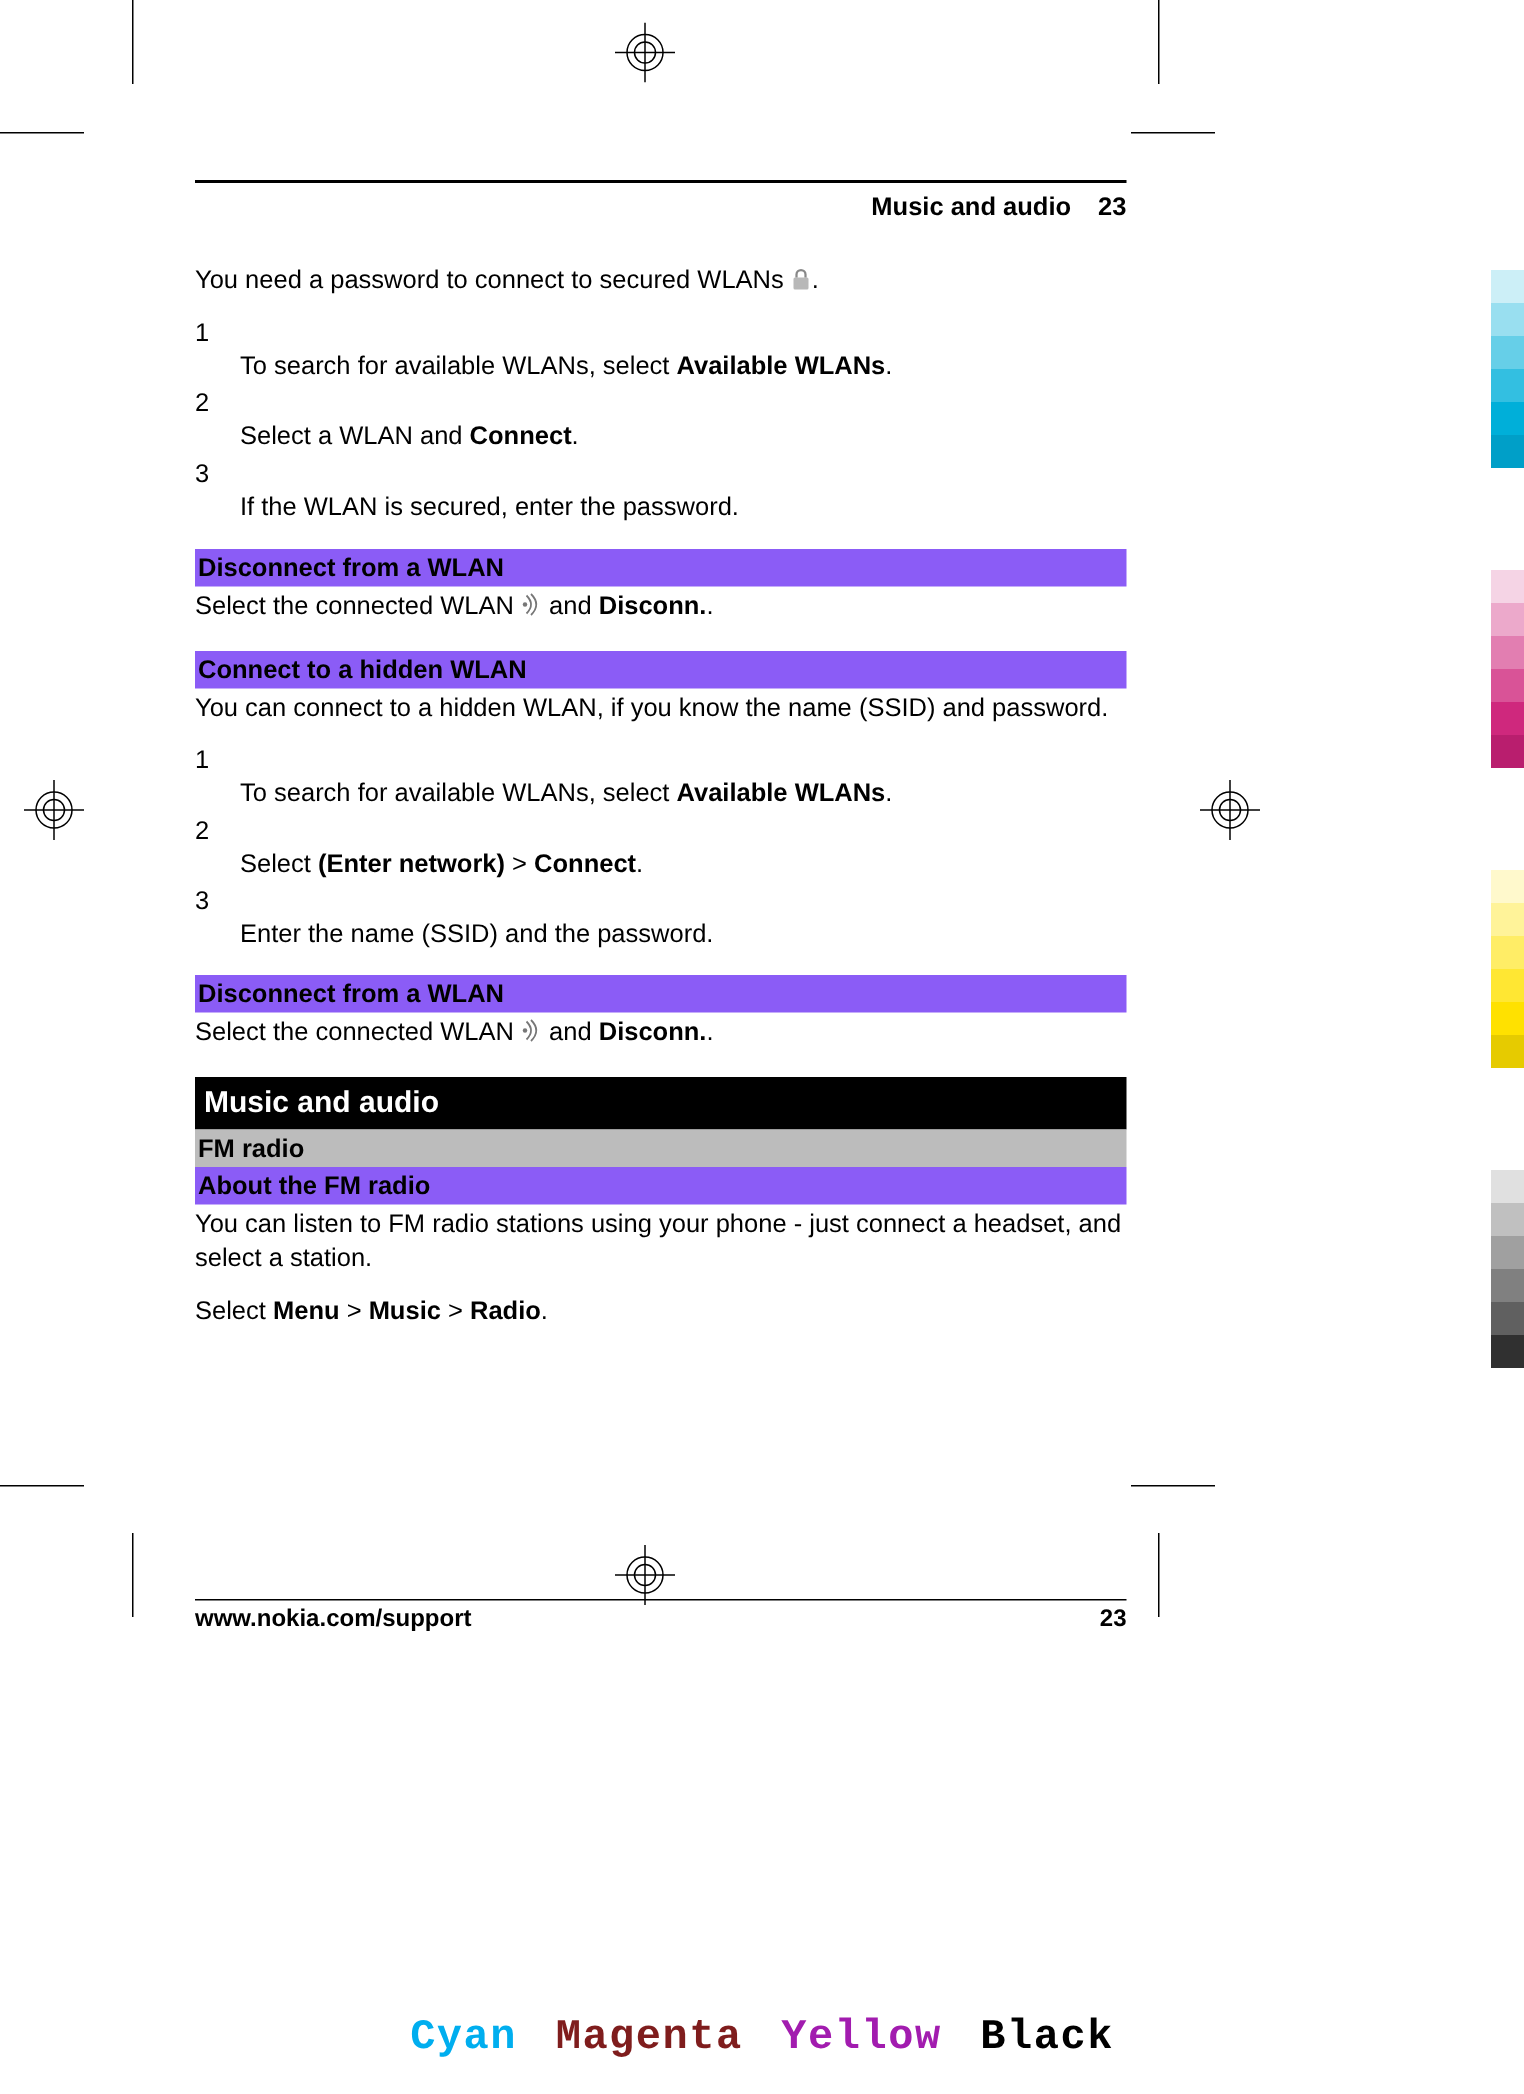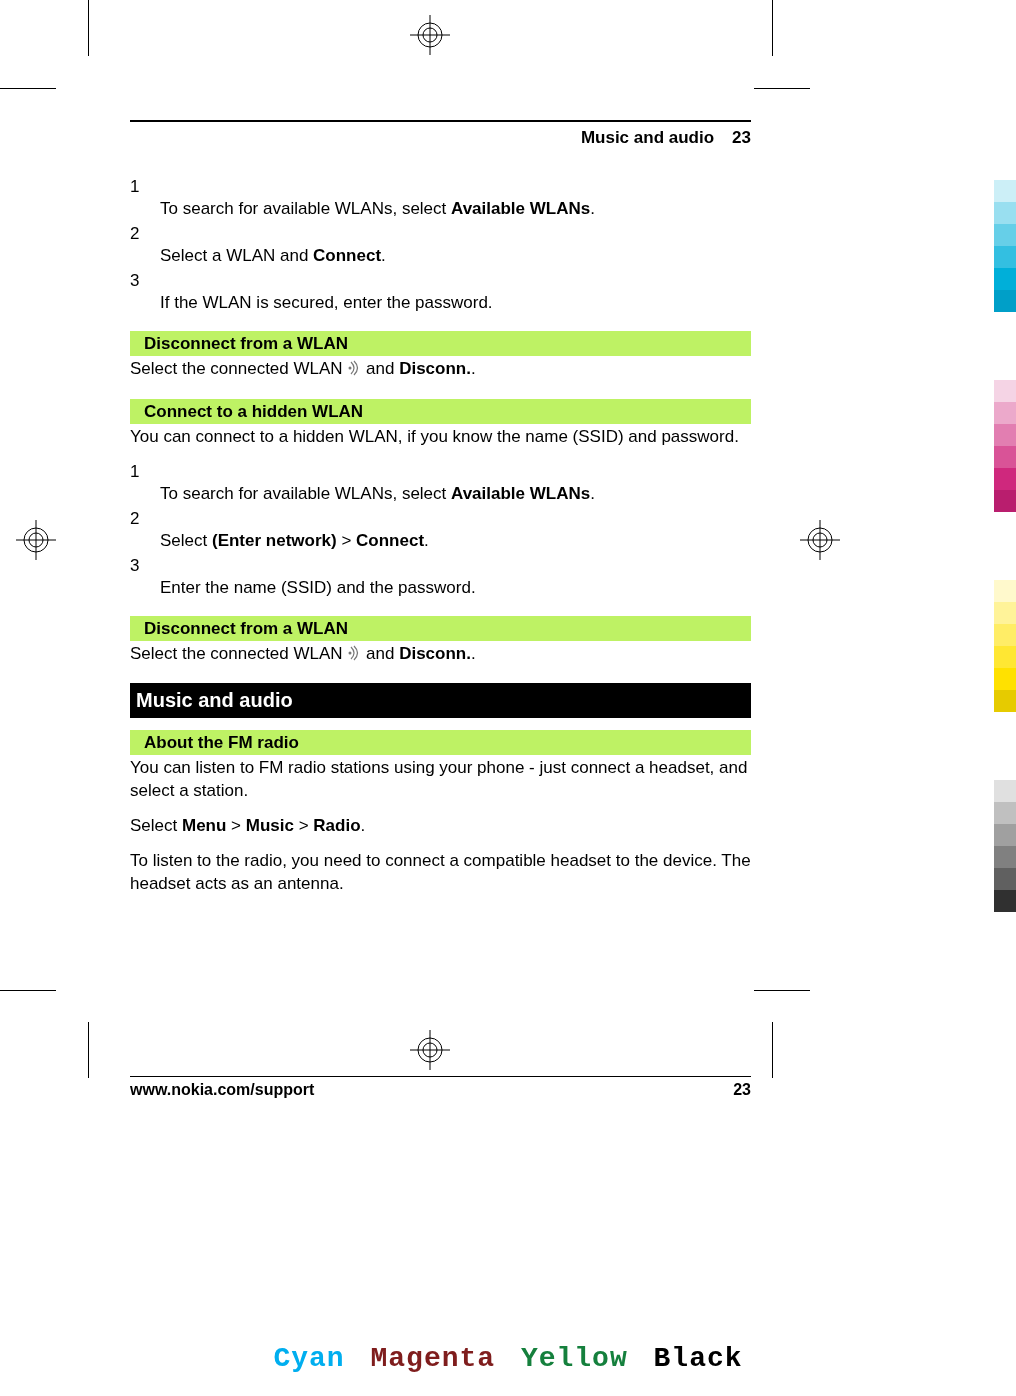--- a/index.html
+++ b/index.html
@@ -10,21 +10,21 @@
   .page-frame { position: absolute; left: 130px; top: 120px; width: 621px; }
   .header-rule { border-top: 2px solid #000; margin-bottom: 6px; }
   .header-row { display: flex; justify-content: flex-end; gap: 18px; font-weight: bold; font-size: 17px; margin-bottom: 28px; }
   .body-text { font-size: 17px; line-height: 1.35; }
   .p { margin-bottom: 12px; }
   .ol { margin-bottom: 16px; }
   .ol-row { display: flex; font-size: 17px; line-height: 1.35; margin-bottom: 2px; }
   .ol-num { width: 30px; }
   .ol-item { flex: 1; margin-top: 22px; }
   .bold { font-weight: bold; }
-  .sub-h { background: #bef264; font-weight: bold; font-size: 17px; padding: 3px 2px 2px 14px; margin-bottom: 2px; margin-top: 12px; }
+  .sub-h { background: #8b5cf6; font-weight: bold; font-size: 17px; padding: 3px 2px 2px 2px; margin-bottom: 2px; }
   .sub-block { margin-bottom: 18px; }
   .section-bar { background: #000; color: #fff; font-weight: bold; font-size: 20px; padding: 6px 6px; margin-top: 18px; }
   .sub-h-dark { background: #bcbcbc; font-weight: bold; font-size: 17px; padding: 3px 2px 2px 2px; }
   .footer-rule { border-top: 1.5px solid #000; margin-top: 180px; padding-top: 4px; display: flex; justify-content: space-between; font-weight: bold; font-size: 16px; }
   .icon-inline { display: inline-block; vertical-align: -2px; width: 14px; height: 16px; }
   .color-bars { position: absolute; right: 0; width: 22px; }
   .color-bar { height: 22px; }
   .process-colors { position: absolute; bottom: 22px; left: 0; width: 1016px; text-align: center; font-family: "Courier New", monospace; font-size: 28px; font-weight: bold; letter-spacing: 1px; }
   .process-colors span { margin: 0 4px; }
 </style>
@@ -106,20 +106,26 @@
     <div class="color-bar" style="background:#303030"></div>
 </div>
 
 <div class="page-frame">
   <div class="header-rule"></div>
   <div class="header-row">
     <span>Music and audio</span>
     <span>23</span>
   </div>
 
+  <div class="body-text p">
+    <span>You need a password to connect to secured WLANs </span><span class="icon-inline"><svg width="14" height="16">
+          <rect x="2" y="7" width="10" height="8" rx="1" fill="#b8b8b8"></rect>
+          <path d="M4 7 V5 a3 3 0 0 1 6 0 V7" fill="none" stroke="#888" stroke-width="1.5"></path>
+        </svg></span><span>.</span>
+  </div>
 
   <div class="ol">
     <div class="ol-row">
         <div class="ol-num">1</div>
         <div class="ol-item"><span>To search for available WLANs, select </span><span class="bold">Available WLANs</span><span>.</span></div>
       </div>
     <div class="ol-row">
         <div class="ol-num">2</div>
         <div class="ol-item"><span>Select a WLAN and </span><span class="bold">Connect</span><span>.</span></div>
       </div>
@@ -163,31 +169,31 @@
     <div class="body-text">
       <span>Select the connected WLAN </span><span class="icon-inline"><svg width="16" height="16">
             <path d="M4 2 Q10 8 4 14" fill="none" stroke="#777" stroke-width="1.2"></path>
             <path d="M7 1 Q14 8 7 15" fill="none" stroke="#777" stroke-width="1.2"></path>
             <circle cx="3" cy="8" r="1.5" fill="#777"></circle>
           </svg></span><span> and </span><span class="bold">Disconn.</span><span>.</span>
     </div>
   </div>
 
   <div class="section-bar">Music and audio</div>
+  <div class="sub-h-dark">FM radio</div>
   <div class="sub-h">About the FM radio</div>
   <div class="body-text p">You can listen to FM radio stations using your phone - just connect a headset, and select a station.</div>
   <div class="body-text p">
     <span>Select </span><span class="bold">Menu</span><span> &gt; </span><span class="bold">Music</span><span> &gt; </span><span class="bold">Radio</span><span>.</span>
   </div>
-  <div class="body-text p">To listen to the radio, you need to connect a compatible headset to the device. The headset acts as an antenna.</div>
 
   <div class="footer-rule">
     <span>www.nokia.com/support</span>
     <span>23</span>
   </div>
 </div>
 
 <div class="process-colors">
   <span style="color:#00aeef">Cyan</span>
   <span style="color:#7f1d1d">Magenta</span>
-  <span style="color:#15803d">Yellow</span>
+  <span style="color:#a21caf">Yellow</span>
   <span style="color:#000">Black</span>
 </div>
 
 </body></html>

